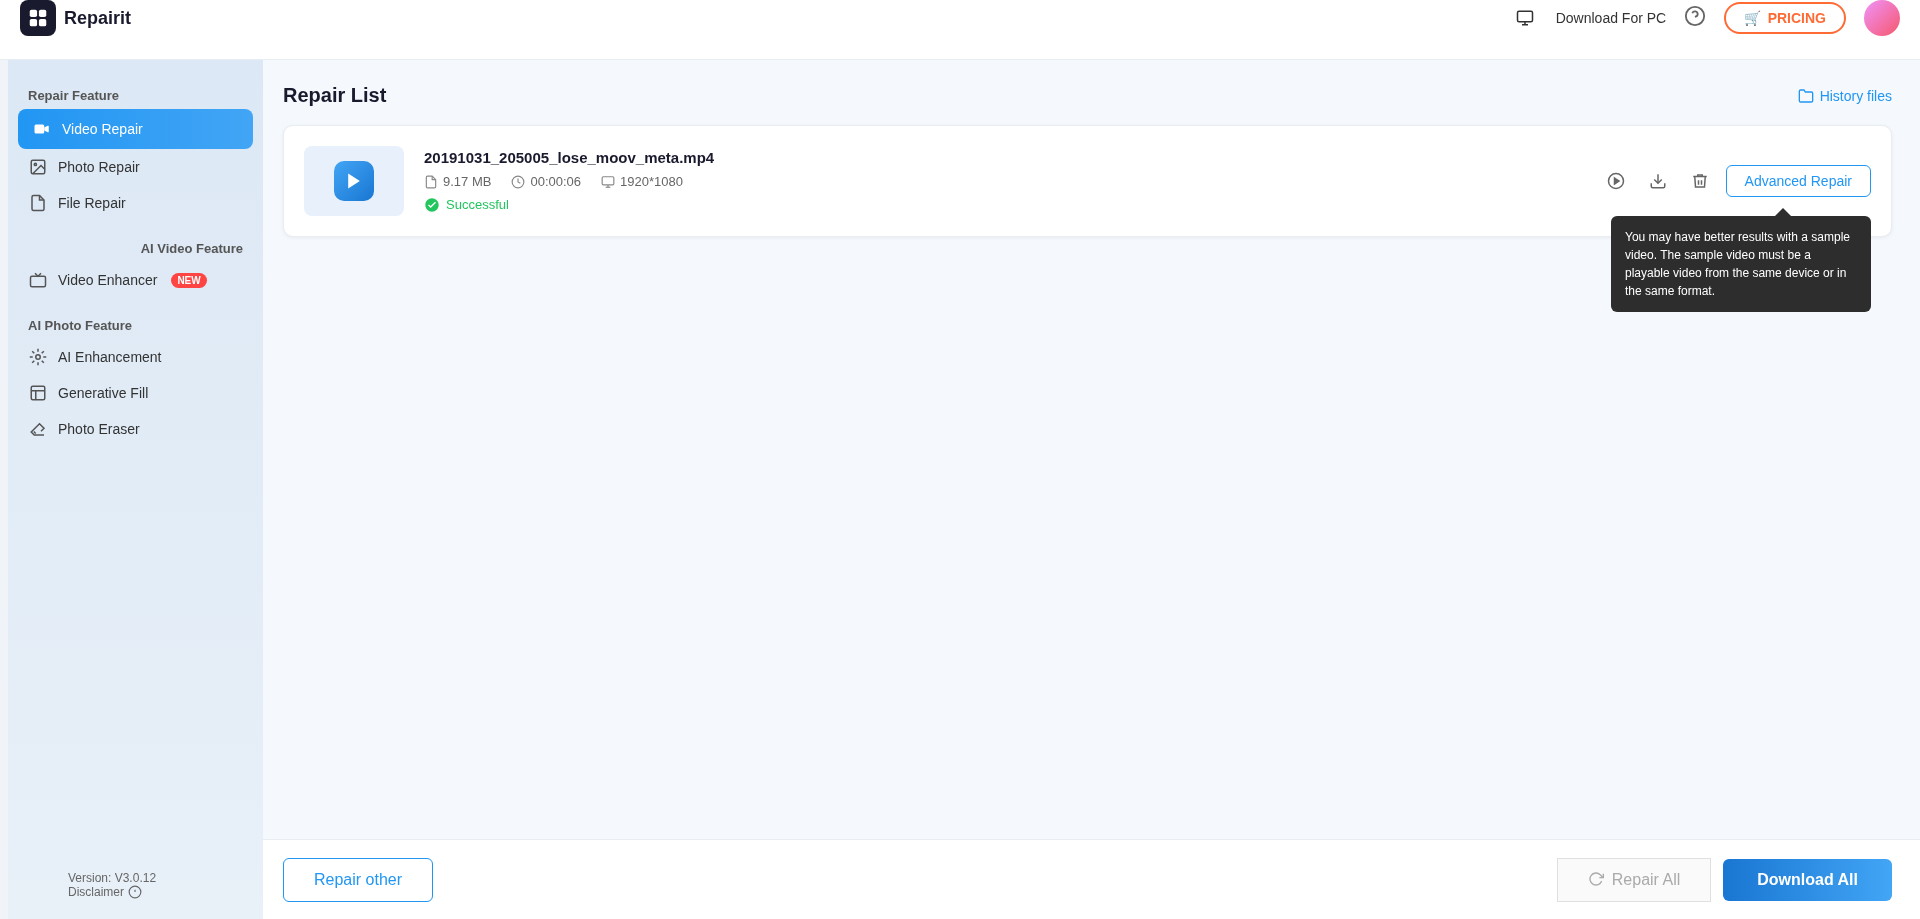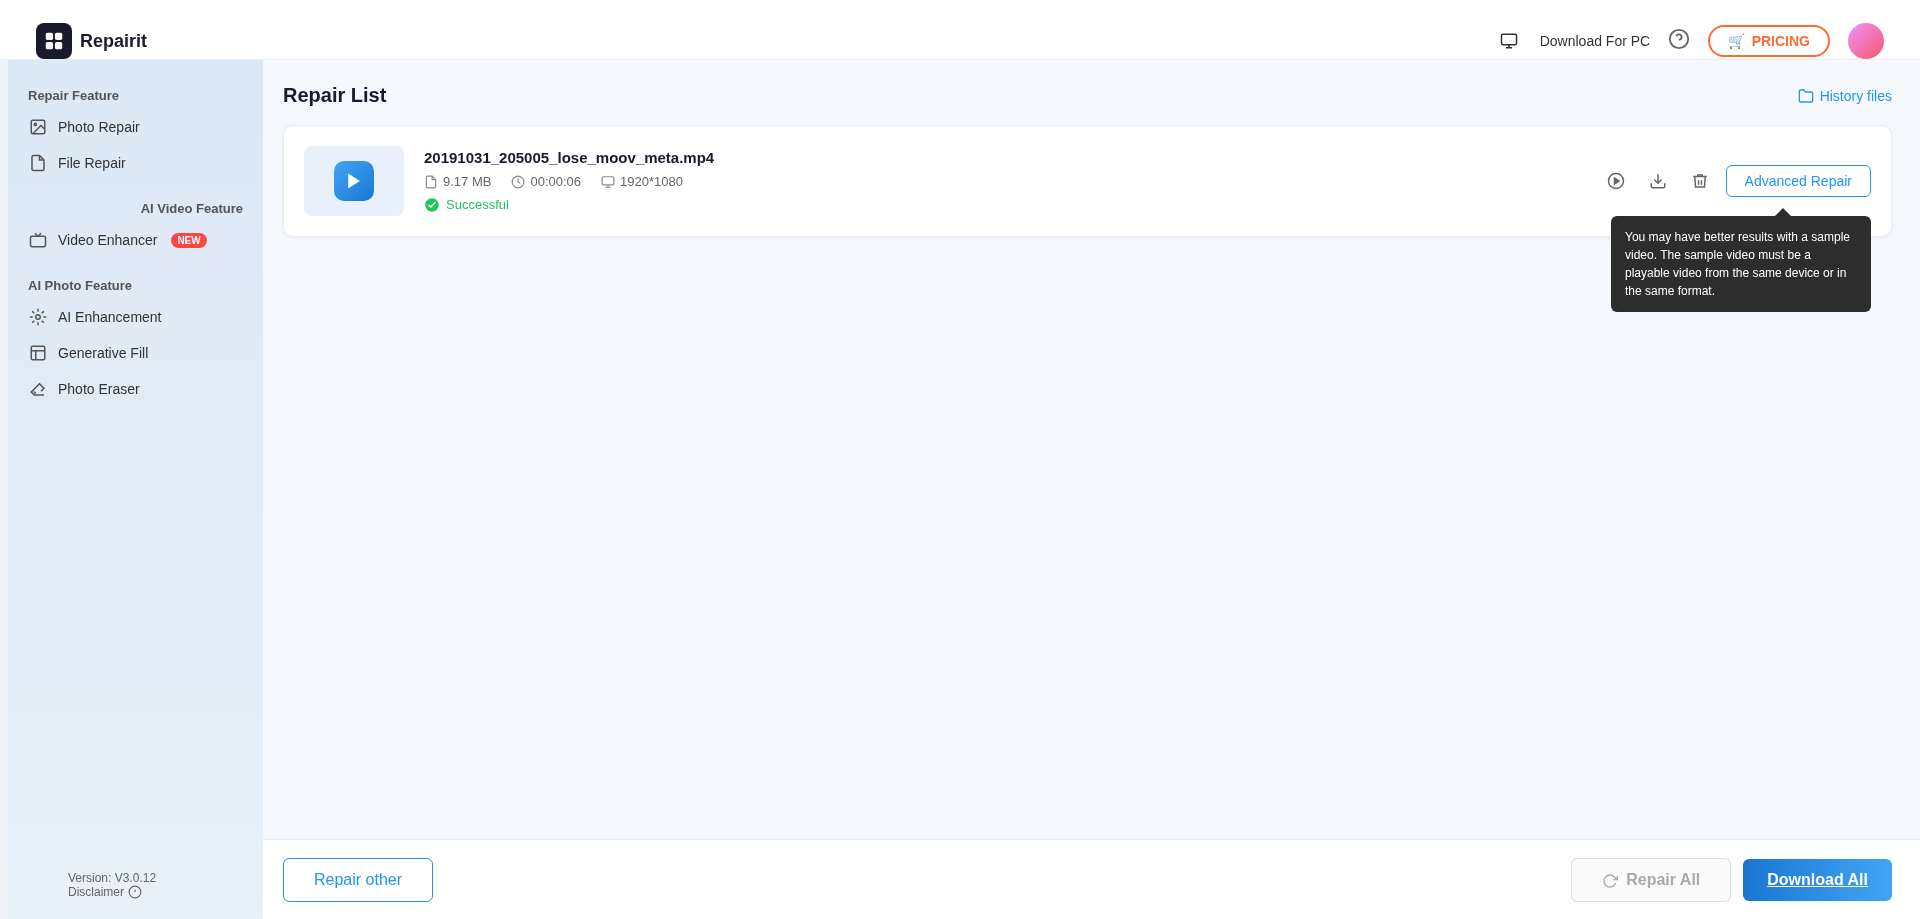--- a/index.html
+++ b/index.html
@@ -3,23 +3,23 @@
   <meta charset="utf-8">
   <style>
     * { box-sizing: border-box; margin: 0; padding: 0; }
     body { font-family: -apple-system, BlinkMacSystemFont, 'Segoe UI', sans-serif; background: #f0f4f8; display: flex; flex-direction: column; height: 919px; overflow: hidden; }
 
     
     .topbar {
       height: 60px;
       background: #fff;
       display: flex;
-      align-items: flex-end;
+      align-items: flex-start;
       justify-content: space-between;
-      padding: 0 36px;
+      padding: 0 20px;
       border-bottom: 1px solid #e8edf2;
       position: fixed;
       top: 0; left: 0; right: 0;
       z-index: 100;
     }
     .topbar-logo {
       display: flex;
       align-items: center;
       gap: 8px;
     }
@@ -236,37 +236,36 @@
       padding: 12px 30px;
       font-size: 16px;
       font-weight: 500;
       cursor: pointer;
     }
     .bottom-right { display: flex; align-items: center; gap: 12px; }
     .repair-all-btn {
       border: 1.5px solid #e0e0e0;
       color: #aaa;
       background: #fafafa;
-      border-radius: 6px;
+      border-radius: 0;
       padding: 12px 30px;
       font-size: 16px;
-      font-weight: 700;
+      font-weight: 400;
       cursor: not-allowed;
-      display: flex; align-items: flex-end; gap: 8px;
+      display: flex; align-items: flex-start; gap: 8px;
     }
     .download-all-btn {
       background: linear-gradient(90deg, #1976d2, #42a5f5);
       color: #fff;
       border: none;
       border-radius: 6px;
-      padding: 12px 24px;
+      padding: 12px 34px;
       font-size: 16px;
       font-weight: 600;
       cursor: pointer;
-      text-decoration: underline;
     }
   </style>
 </head>
 <body>
 
 <div class="topbar">
   <div class="topbar-logo">
     <div class="logo-icon">
       <svg viewBox="0 0 24 24" fill="white">
         <rect x="3" y="3" width="8" height="8" rx="2"></rect>
@@ -298,20 +297,29 @@
     </button>
     <div class="avatar"></div>
   </div>
 </div>
 
 <div class="app-layout">
 
   <div class="sidebar">
     <div class="sidebar-section-label">Repair Feature</div>
 
+    <div class="sidebar-item active">
+      <span class="item-icon">
+        <svg width="18" height="18" viewBox="0 0 24 24" fill="white">
+          <path d="M15 10l4.553-2.276A1 1 0 0 1 21 8.723v6.554a1 1 0 0 1-1.447.894L15 14v-4z"></path>
+          <rect x="2" y="6" width="13" height="12" rx="2" fill="white"></rect>
+        </svg>
+      </span>
+      <span>Video Repair</span>
+    </div>
 
     <div class="sidebar-item">
       <span class="item-icon">
         <svg width="18" height="18" viewBox="0 0 24 24" fill="none" stroke="#555" stroke-width="2">
           <rect x="3" y="3" width="18" height="18" rx="2"></rect>
           <circle cx="8.5" cy="8.5" r="1.5"></circle>
           <path d="M21 15l-5-5L5 21"></path>
         </svg>
       </span>
       <span>Photo Repair</span>

